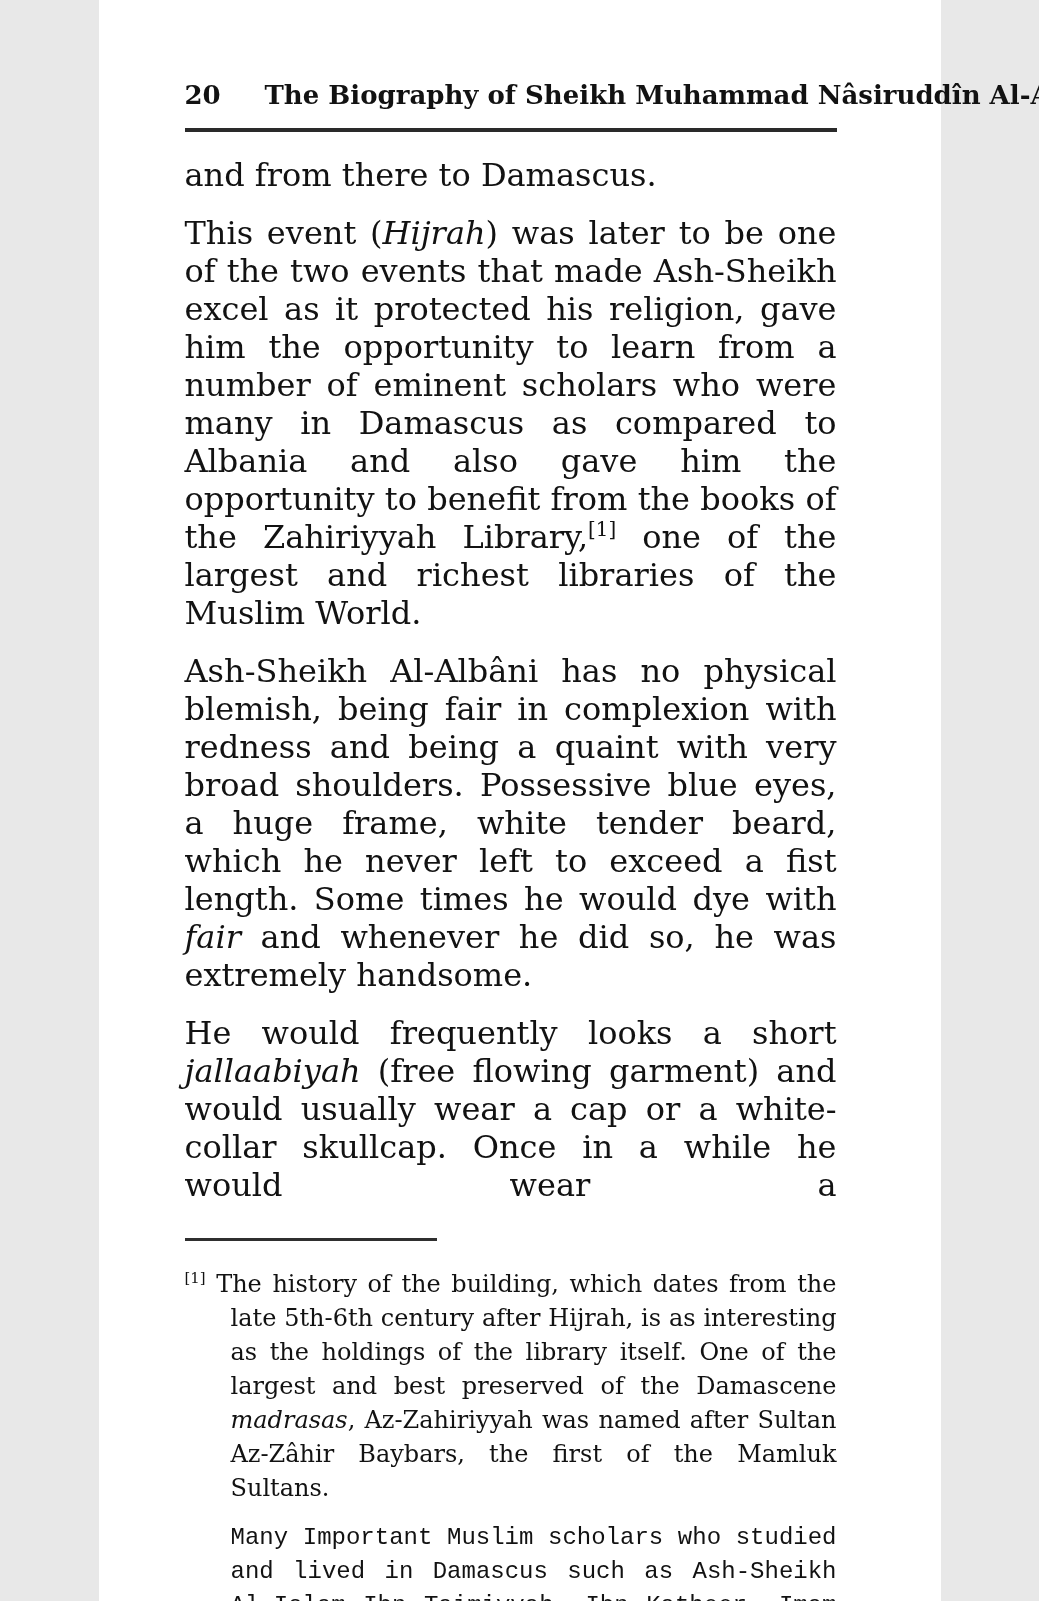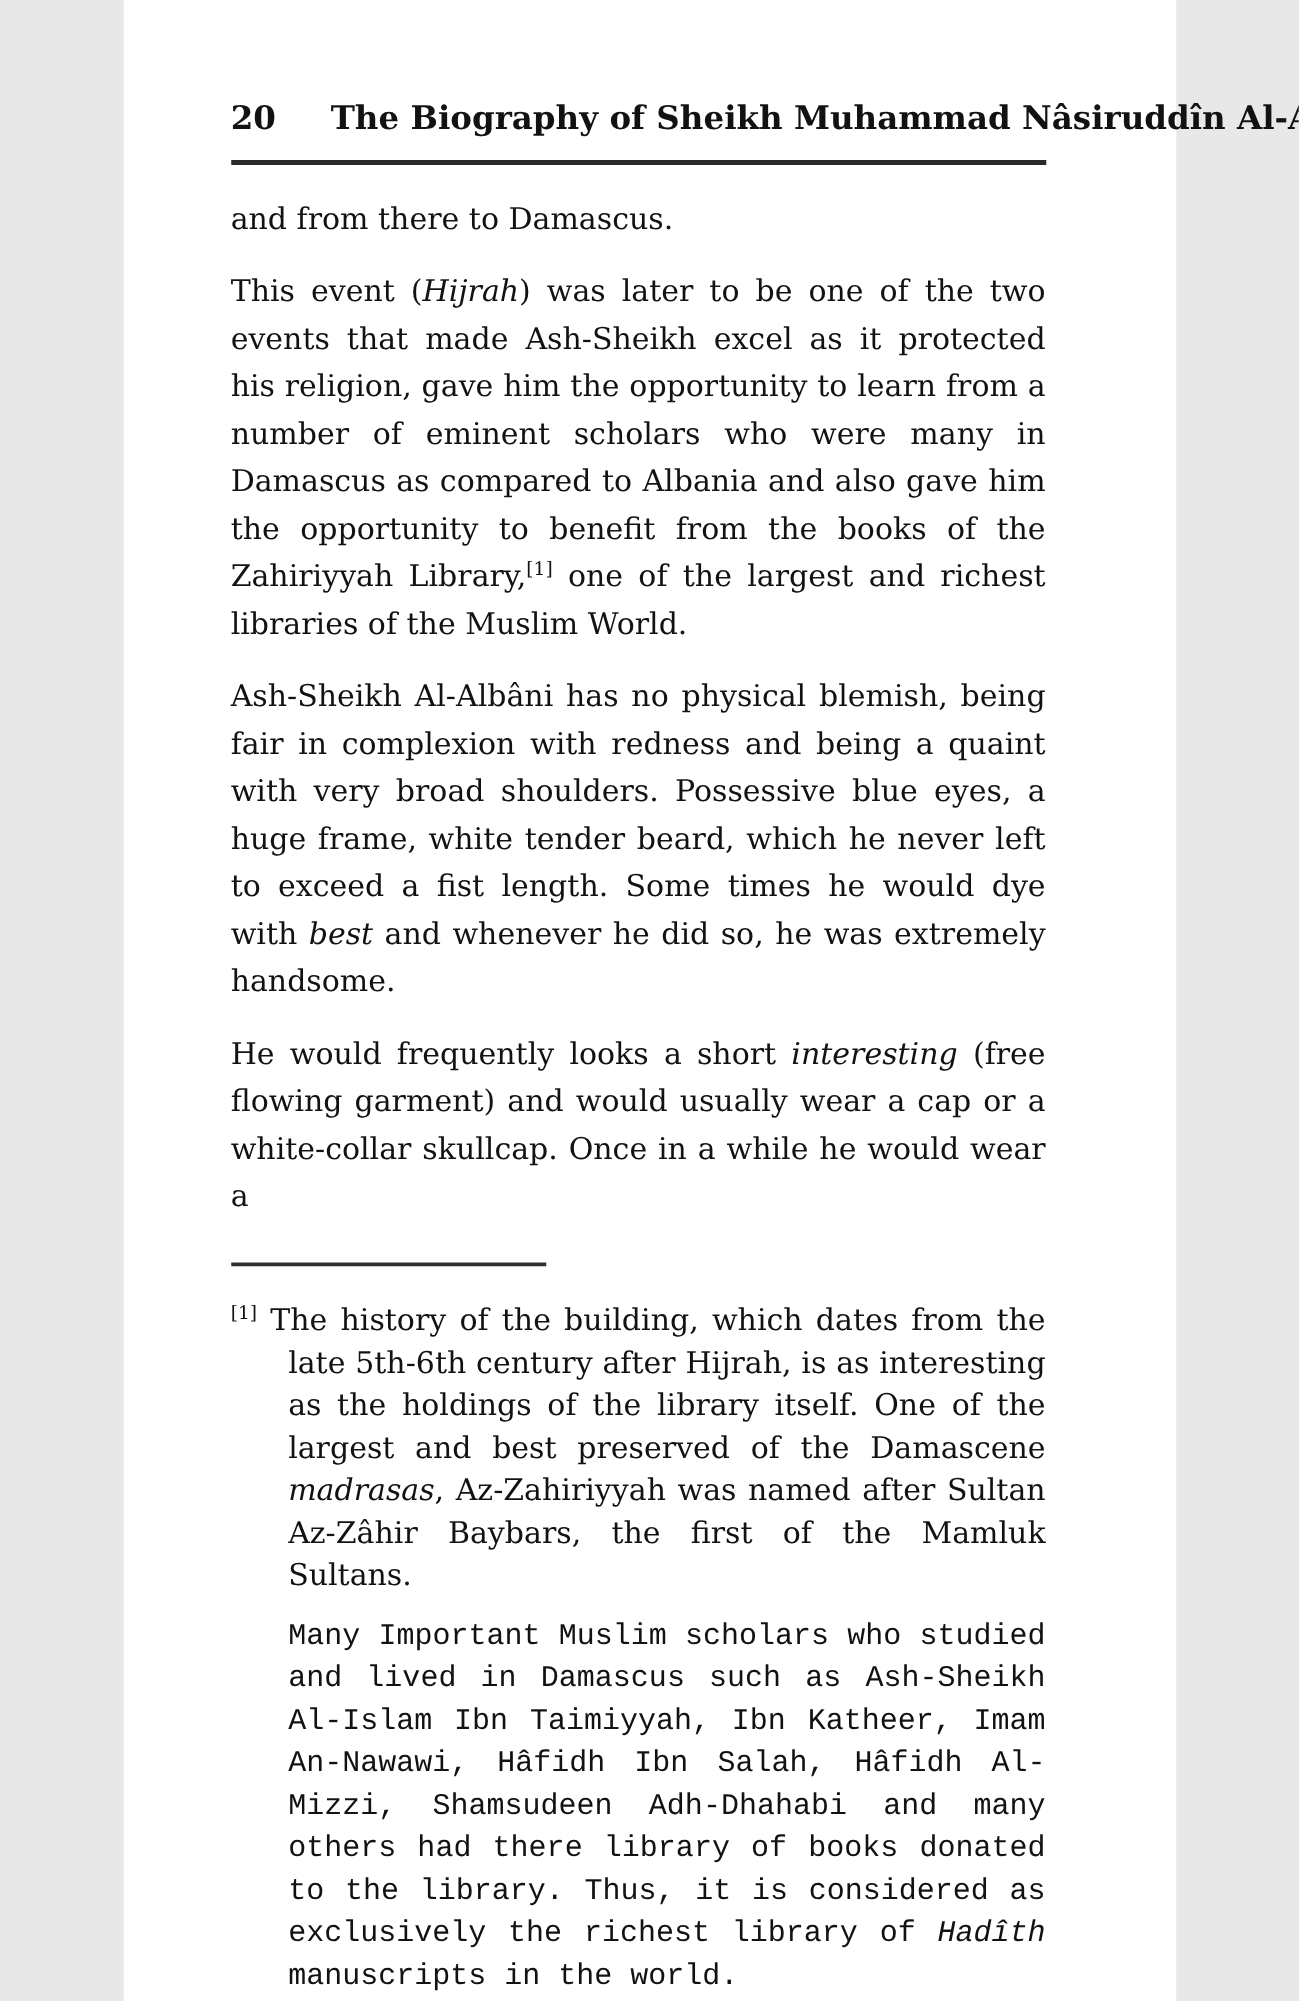--- a/index.html
+++ b/index.html
@@ -35,21 +35,21 @@
     flex: 1 1 auto;
     text-align: center;
   }
   .header-rule {
     height: 4px;
     background: #2a2a2a;
     margin-bottom: 24px;
   }
   
   .body-para {
-    font-size: 24px;
+    font-size: 32px;
     line-height: 38px;
     text-align: justify;
     margin: 0 0 20px 0;
   }
   .body-para.continues {
     text-align-last: justify;
     margin-bottom: 0;
   }
   .section-heading {
     font-size: 32px;
@@ -102,23 +102,23 @@
   </header>
   <div class="header-rule"></div>
 
   <main>
 
     <p class="body-para"><span>and from there to Damascus.</span></p>
 
     <p class="body-para"><span>This event (</span><em>Hijrah</em><span>) was later to be one of the two events that made Ash-Sheikh excel as it protected his religion, gave him the opportunity to learn from a number of eminent scholars who were many in Damascus as compared to Albania and also gave him the opportunity to benefit from the books of the Zahiriyyah Library,</span><sup class="fn-ref">[1]</sup><span> one of the largest and richest libraries of the Muslim World.</span></p>
 
 
-    <p class="body-para"><span>Ash-Sheikh Al-Albâni has no physical blemish, being fair in complexion with redness and being a quaint with very broad shoulders. Possessive blue eyes, a huge frame, white tender beard, which he never left to exceed a fist length. Some times he would dye with </span><em>best</em><span> and whenever he did so, he was extremely handsome.</span></p>
+    <p class="body-para"><span>Ash-Sheikh Al-Albâni has no physical blemish, being fair in complexion with redness and being a quaint with very broad shoulders. Possessive blue eyes, a huge frame, white tender beard, which he never left to exceed a fist length. Some times he would dye with </span><em>fair</em><span> and whenever he did so, he was extremely handsome.</span></p>
 
-    <p class="body-para continues"><span>He would frequently looks a short </span><em>interesting</em><span> (free flowing garment) and would usually wear a cap or a white-collar skullcap. Once in a while he would wear a</span></p>
+    <p class="body-para continues"><span>He would frequently looks a short </span><em>jallaabiyah</em><span> (free flowing garment) and would usually wear a cap or a white-collar skullcap. Once in a while he would wear a</span></p>
 
   </main>
 
   <footer>
     <div class="footnote-separator"></div>
 
     <p class="footnote first"><sup class="fn-marker">[1]</sup><span> The history of the building, which dates from the late 5th-6th century after Hijrah, is as interesting as the holdings of the library itself. One of the largest and best preserved of the Damascene </span><em>madrasas</em><span>, Az-Zahiriyyah was named after Sultan Az-Zâhir Baybars, the first of the Mamluk Sultans.</span></p>
 
     <p class="footnote second"><span>Many Important Muslim scholars who studied and lived in Damascus such as Ash-Sheikh Al-Islam Ibn Taimiyyah, Ibn Katheer, Imam An-Nawawi, Hâfidh Ibn Salah, Hâfidh Al-Mizzi, Shamsudeen Adh-Dhahabi and many others had there library of books donated to the library. Thus, it is considered as exclusively the richest library of </span><em>Hadîth</em><span> manuscripts in the world.</span></p>
   </footer>

